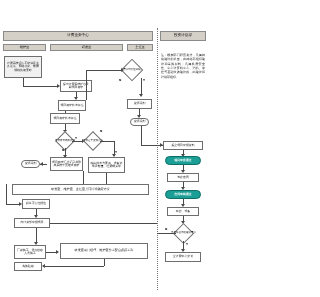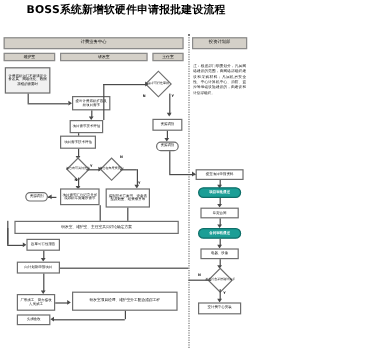--- a/index.html
+++ b/index.html
@@ -82,21 +82,20 @@
   .edge-lbl{
     position:absolute;font-size:2.8px;line-height:1;color:#111;
     font-weight:bold;
   }
 </style>
 </head>
 <body>
 
 <div id="canvas">
 
-  <div class="title">BOSS系统新增软硬件申请报批建设流程</div>
 
   <div class="lane-hdr big" style="left:3px;top:31px;width:150px;height:10px;">计费业务中心</div>
   <div class="lane-hdr big" style="left:160px;top:31px;width:46px;height:10px;">投资计划部</div>
 
   <div class="lane-hdr" style="left:3px;top:44px;width:43px;height:7px;">维护室</div>
   <div class="lane-hdr" style="left:50px;top:44px;width:73px;height:7px;">研发室</div>
   <div class="lane-hdr" style="left:127px;top:44px;width:26px;height:7px;">主任室</div>
 
   <div class="vdiv" style="left:157px;"></div>
 

